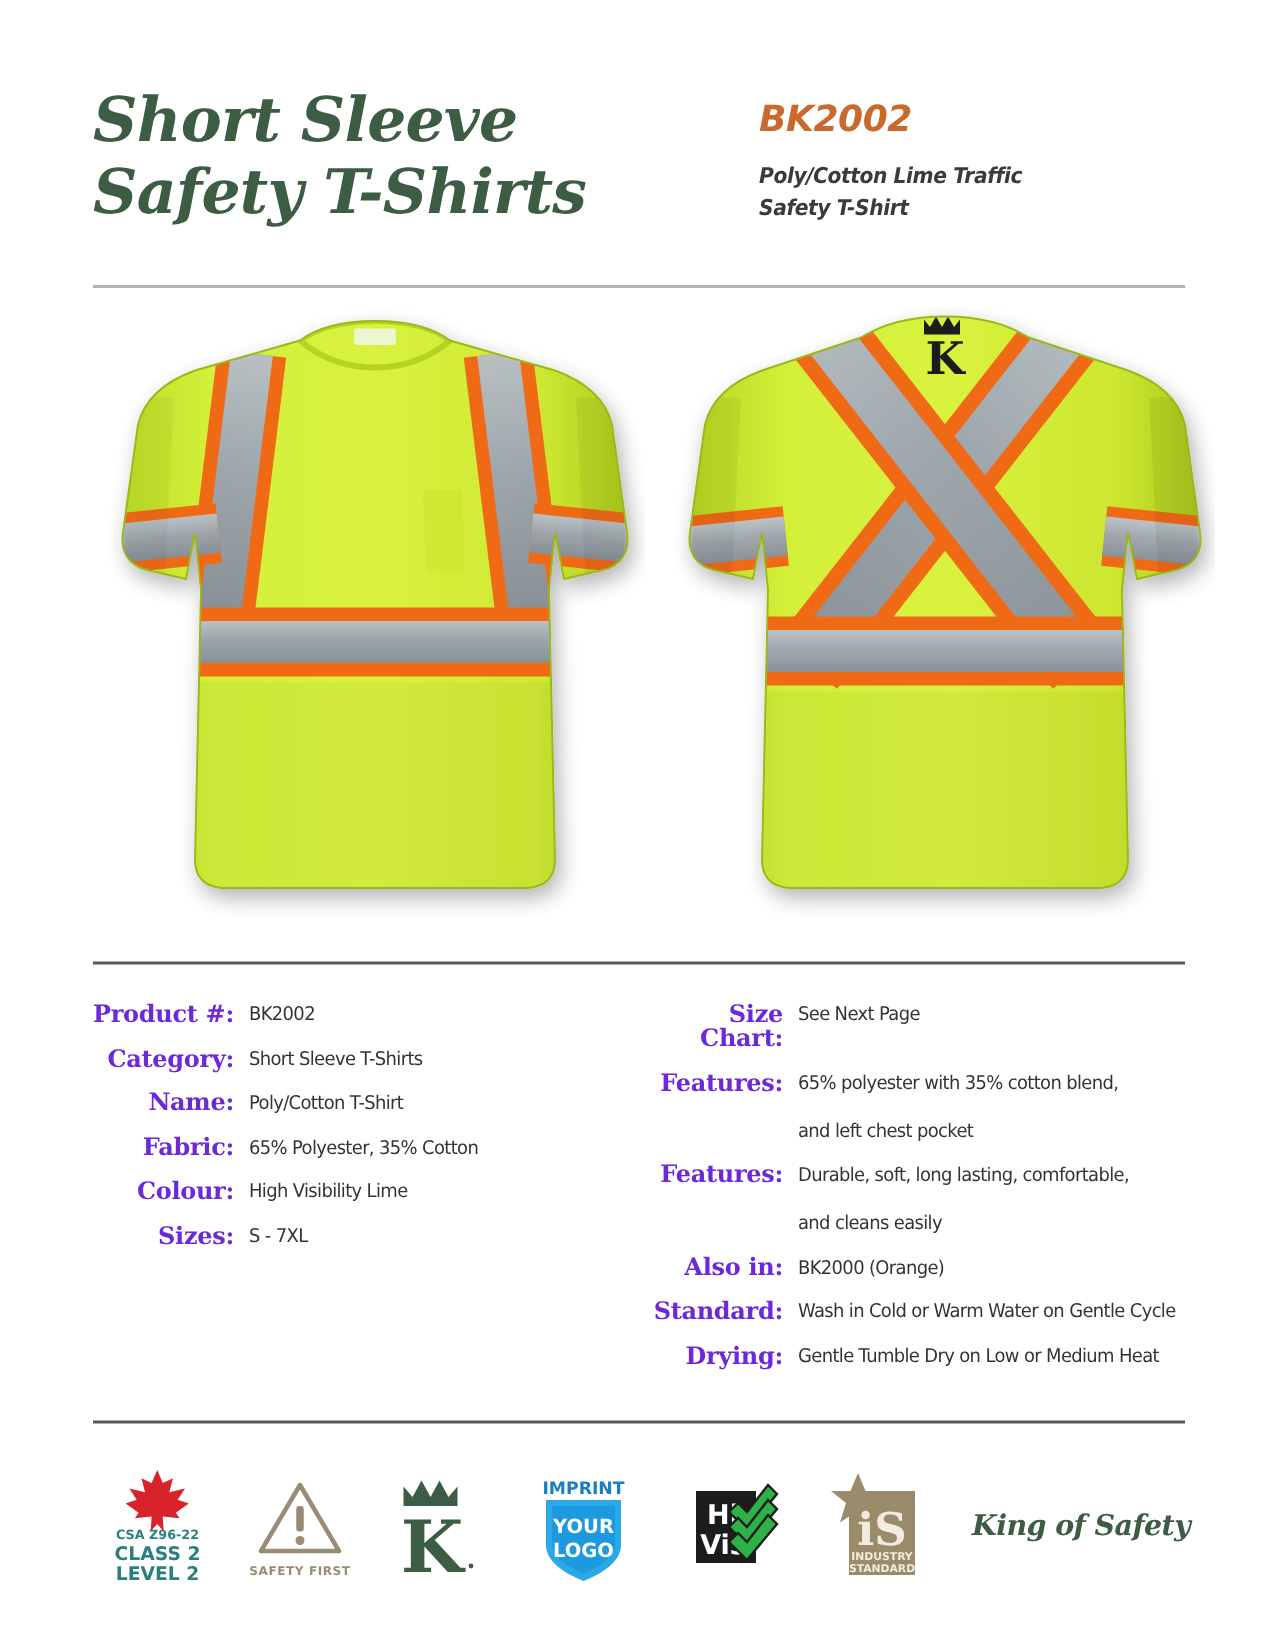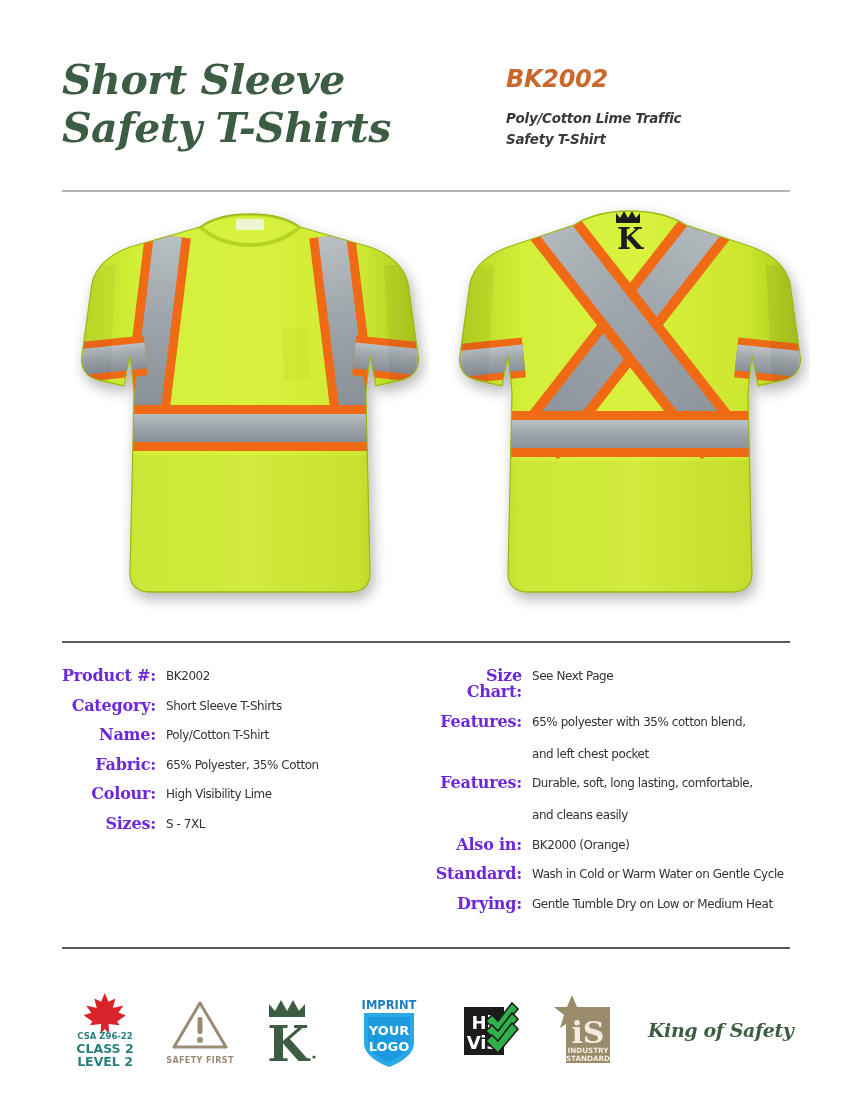--- a/index.html
+++ b/index.html
@@ -67,21 +67,21 @@
     font-family:"DejaVu Sans", sans-serif;
     font-size:12.6px; line-height:16px; color:#333333;
     flex:1 1 auto; letter-spacing:-0.45px;
     transform: scaleX(0.95); transform-origin:left top;
   }
   .spec-value .vline { display:block; }
   .spec-value .vline + .vline { margin-top:16px; }
 
   
   .footer { position:absolute; left:0; top:975px; width:850px; height:90px; }
-  .badge { position:absolute; top:16px; height:80px; }
+  .badge { position:absolute; top:3px; height:80px; }
   .badge svg, .badge-csa svg { display:block; }
 
   .b-csa     { left:62px;  width:86px; }
   .b-safety  { left:160px; width:80px; }
   .b-king    { left:255px; width:72px; }
   .b-imprint { left:358px; width:62px; }
   .b-hivis   { left:458px; width:66px; }
   .b-is      { left:552px; width:66px; }
   .b-wordmark{ left:648px; width:150px; }
 

